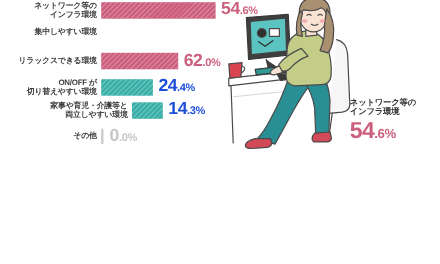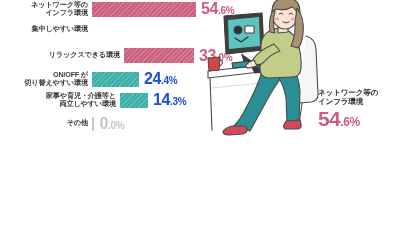--- a/index.html
+++ b/index.html
@@ -151,26 +151,26 @@
           <span class="int">54</span>
             <span class="dec">.6%</span>
         </div>
       </div>
     </div>
 
     <div class="row" style="top:25px;align-items:flex-end;">
       <div class="row-label">集中しやすい環境</div>
     </div>
 
-    <div class="row" style="top:48px;padding-left:32px;">
+    <div class="row" style="top:48px;">
       <div class="row-label">リラックスできる環境</div>
       <div class="row-bar-wrap">
         <div class="bar" style="width:70px;"></div>
         <div class="value">
-          <span class="int">33</span>
+          <span class="int">62</span>
             <span class="dec">.0%</span>
         </div>
       </div>
     </div>
 
     <div class="row" style="top:71px;">
       <div class="row-label">ON/OFF が
 切り替えやすい環境</div>
       <div class="row-bar-wrap">
         <div class="bar teal" style="width:47px;"></div>

